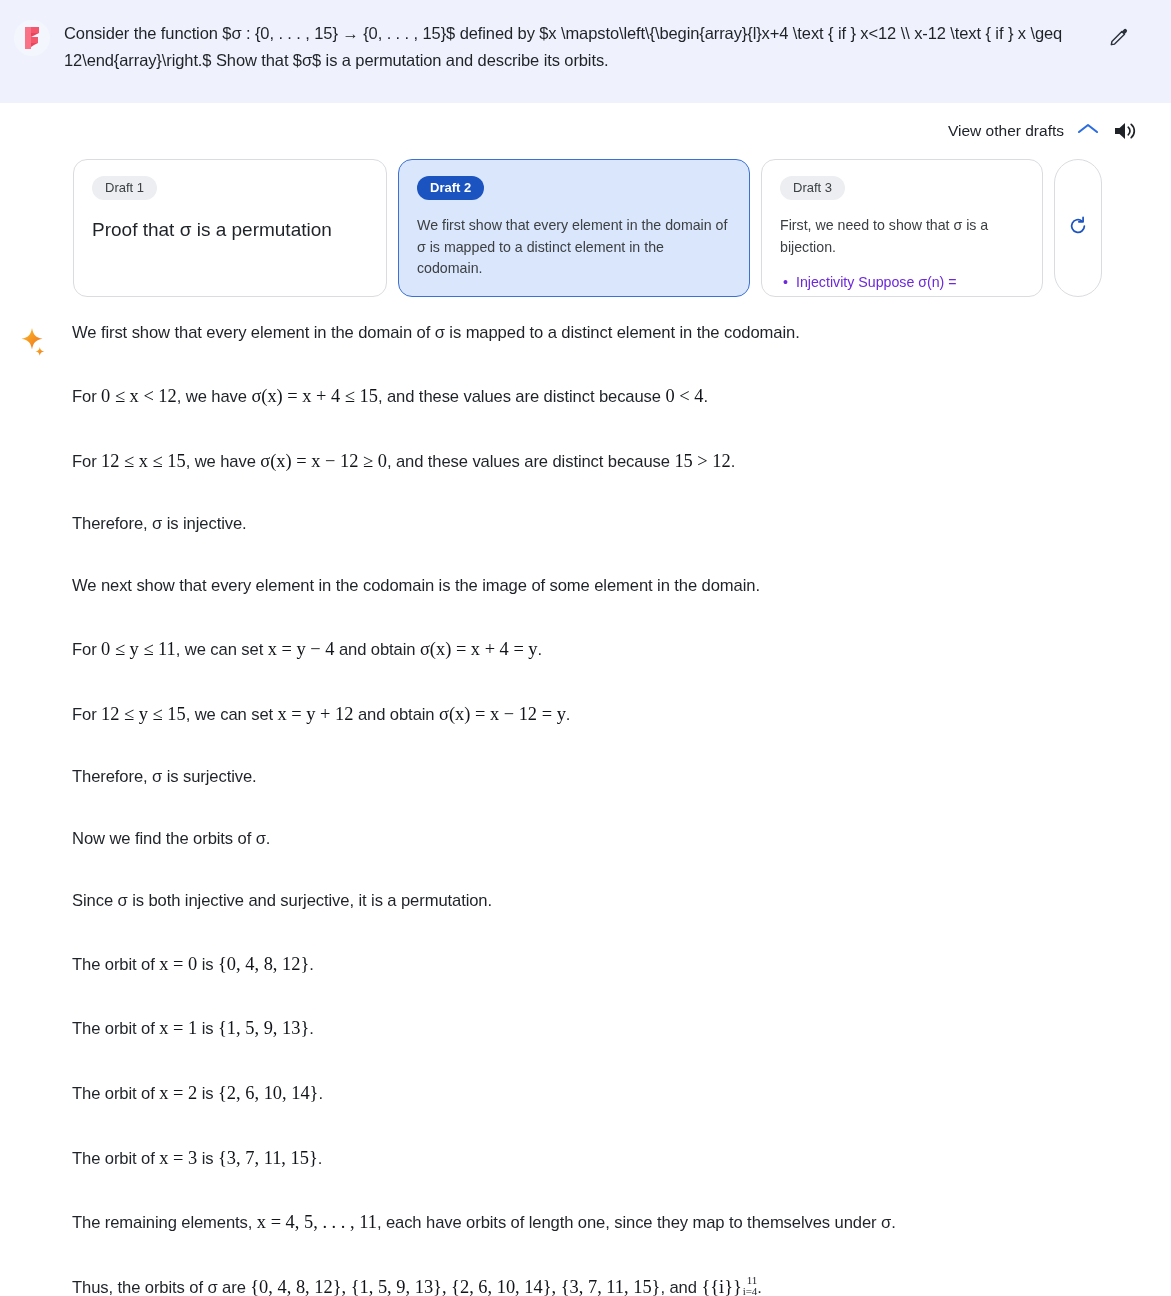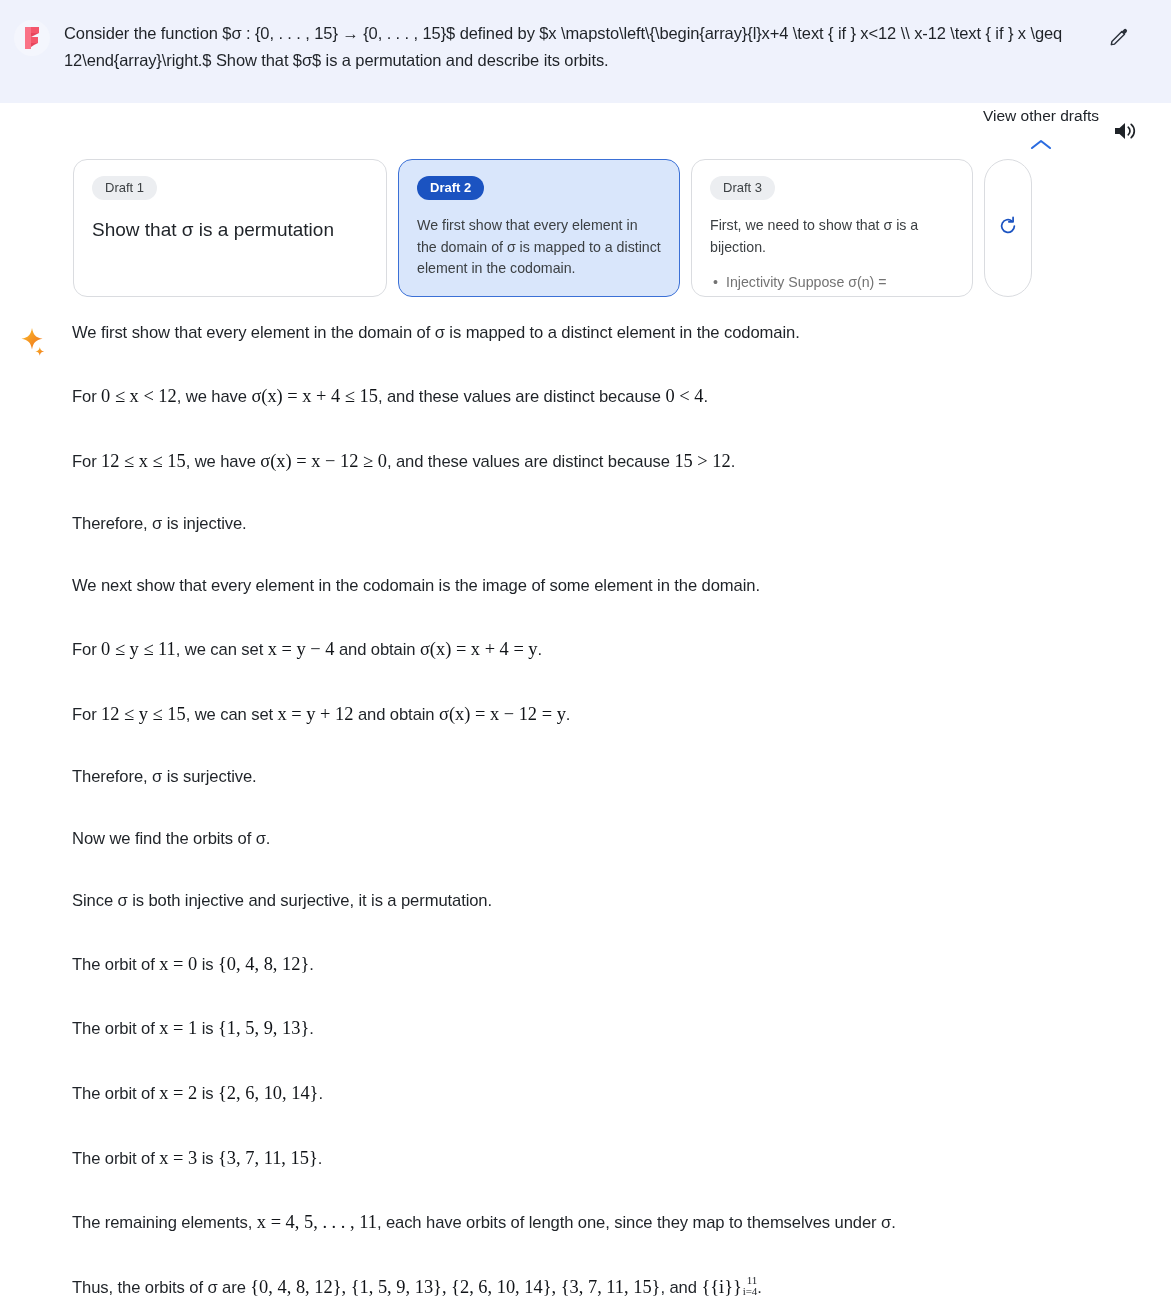--- a/index.html
+++ b/index.html
@@ -50,21 +50,21 @@
   .drafts-head {
     display: flex;
     align-items: center;
     justify-content: flex-end;
     gap: 14px;
     height: 56px;
     padding-right: 8px;
   }
   .view-drafts {
     display: flex; align-items: center; gap: 13px;
-    font-size: 15.5px; color: #20242a; cursor: pointer; flex-direction: column;
+    font-size: 15.5px; color: #20242a; cursor: pointer;
   }
   .chev { display: block; }
   .speaker { cursor: pointer; display: flex; align-items: center; }
 
   
   .cards-row {
     display: flex;
     align-items: stretch;
     gap: 11px;
     padding-left: 49px;
@@ -74,21 +74,21 @@
   .draft-card {
     border: 1px solid #dadce0;
     border-radius: 14px;
     background: #fff;
     padding: 16px 18px 14px 18px;
     overflow: hidden;
     position: relative;
     cursor: pointer;
   }
   .draft-card.w1 { width: 314px; }
-  .draft-card.w2 { width: 282px; }
+  .draft-card.w2 { width: 352px; }
   .draft-card.w3 { width: 282px; }
   .draft-card.selected {
     background: #d9e6fb;
     border: 1.6px solid #3b70d6;
   }
   .badge {
     display: inline-block;
     background: #eceef1;
     color: #3c4043;
     border-radius: 20px;
@@ -108,21 +108,21 @@
     color: #3c4043;
   }
   .card-body.big {
     font-size: 19px;
     line-height: 1.58;
     color: #1f2328;
   }
   .card-clip {
     font-size: 14.2px;
     line-height: 1.52;
-    color: #737373;
+    color: #6d28d9;
     margin-top: 14px;
     padding-left: 16px;
     position: relative;
   }
   .card-clip::before {
     content: "\2022";
     position: absolute; left: 3px; top: 0;
   }
   .regen-btn {
     width: 48px;
@@ -216,21 +216,21 @@
         <path d="M15.2 7.2 A5 5 0 0 1 15.2 14.8" fill="none" stroke="#1f2328" stroke-width="1.7" stroke-linecap="round"></path>
         <path d="M18.2 4.4 A8.6 8.6 0 0 1 18.2 17.6" fill="none" stroke="#1f2328" stroke-width="1.7" stroke-linecap="round"></path>
       </svg>
     </div>
   </div>
 
   <div class="cards-row">
 
     <div class="draft-card w1">
       <span class="badge">Draft 1</span>
-      <div class="card-body big">Show that σ is a permutation</div>
+      <div class="card-body big">Proof that σ is a permutation</div>
     </div>
 
     <div class="draft-card w2 selected">
       <span class="badge on">Draft 2</span>
       <div class="card-body">We first show that every element in the domain of σ is mapped to a distinct element in the codomain.</div>
     </div>
 
     <div class="draft-card w3">
       <span class="badge">Draft 3</span>
       <div class="card-body">First, we need to show that σ is a bijection.</div>

